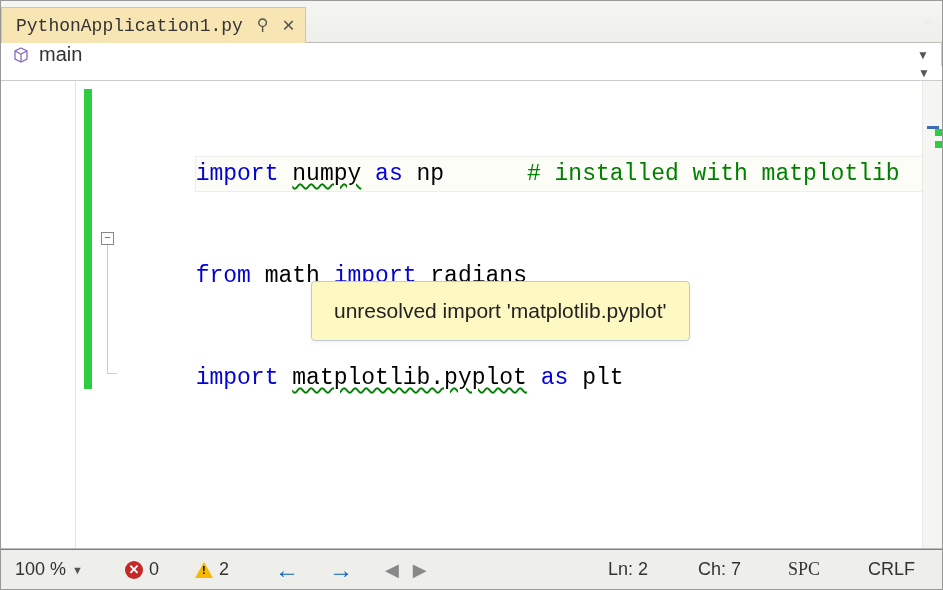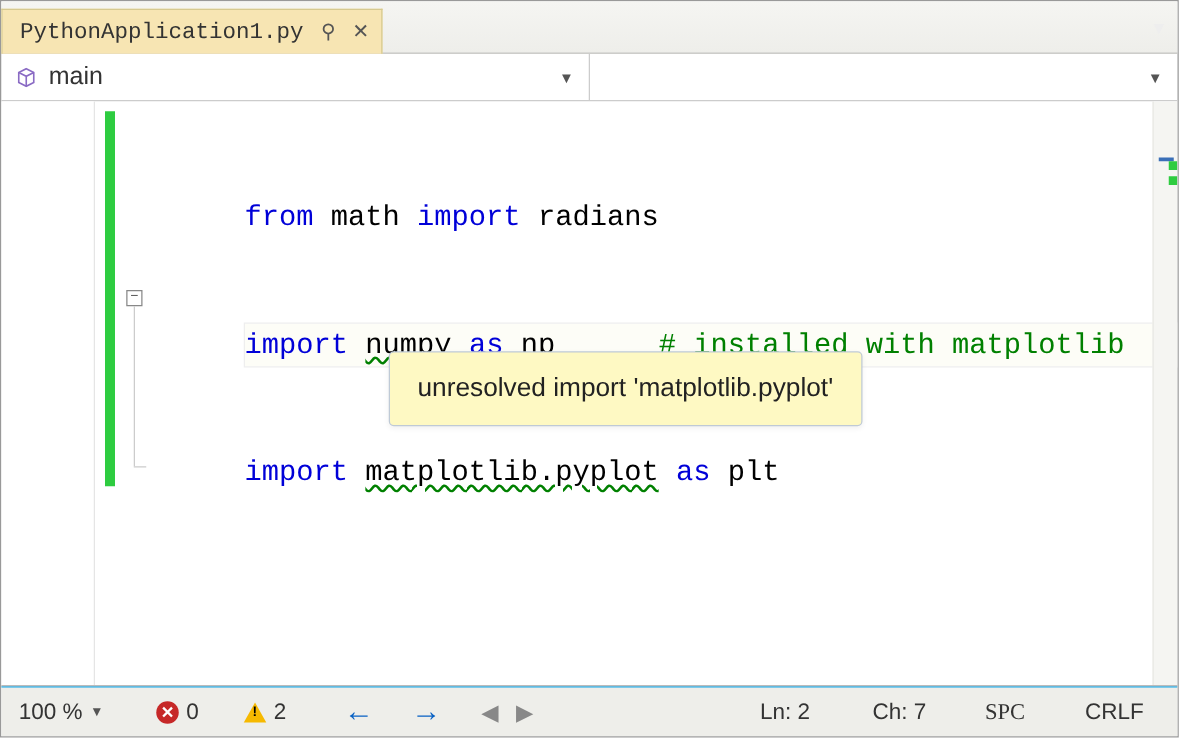--- a/index.html
+++ b/index.html
@@ -47,20 +47,21 @@
   right: 8px;
   top: 50%;
   transform: translateY(-50%);
   color: #eee;
   font-size: 14px;
 }
 .navbar {
   height: 38px;
   display: flex;
   border-bottom: 1px solid #ccc;
+  flex-direction: column;
 }
 .navbar .dropdown {
   flex: 1;
   display: flex;
   align-items: center;
   padding: 0 10px 0 12px;
   border-right: 1px solid #ccc;
   position: relative;
   font-size: 20px;
   color: #333;
@@ -240,22 +241,22 @@
 </div>
 
 <div class="editor">
   <div class="gutter"></div>
   <div class="greenbar"></div>
   <div class="fold">−</div>
   <div class="foldline"></div>
   <div class="foldend"></div>
 
   <div class="code">
+    <div class="line highlight"><span class="kw">import</span><span> </span><span class="squiggle">numpy</span><span> </span><span class="kw">as</span><span> np      </span><span class="com"># installed with matplotlib</span></div>
     <div class="line"><span class="kw">from</span><span> math </span><span class="kw">import</span><span> radians</span></div>
-    <div class="line highlight"><span class="kw">import</span><span> </span><span class="squiggle">numpy</span><span> </span><span class="kw">as</span><span> np      </span><span class="com"># installed with matplotlib</span></div>
     <div class="line"><span class="kw">import</span><span> </span><span class="squiggle">matplotlib.pyplot</span><span> </span><span class="kw">as</span><span> plt</span></div>
     <div class="line"> </div>
     
     
     
     
     
     
   </div>
 

